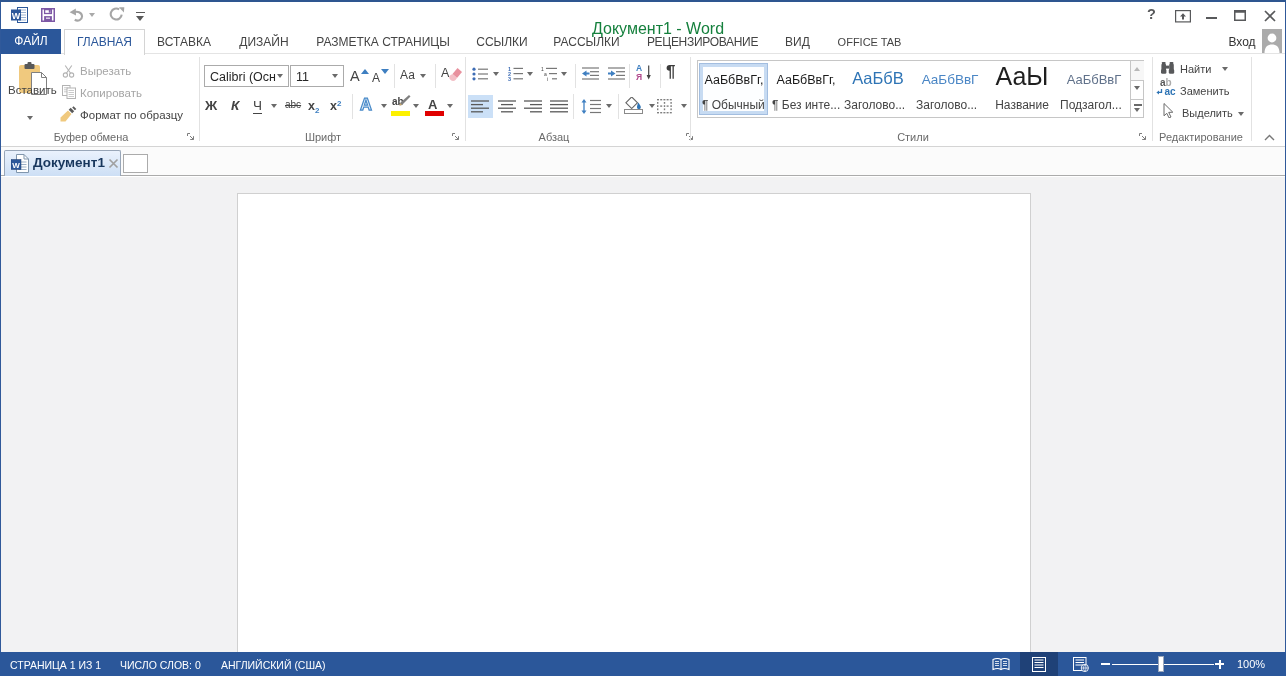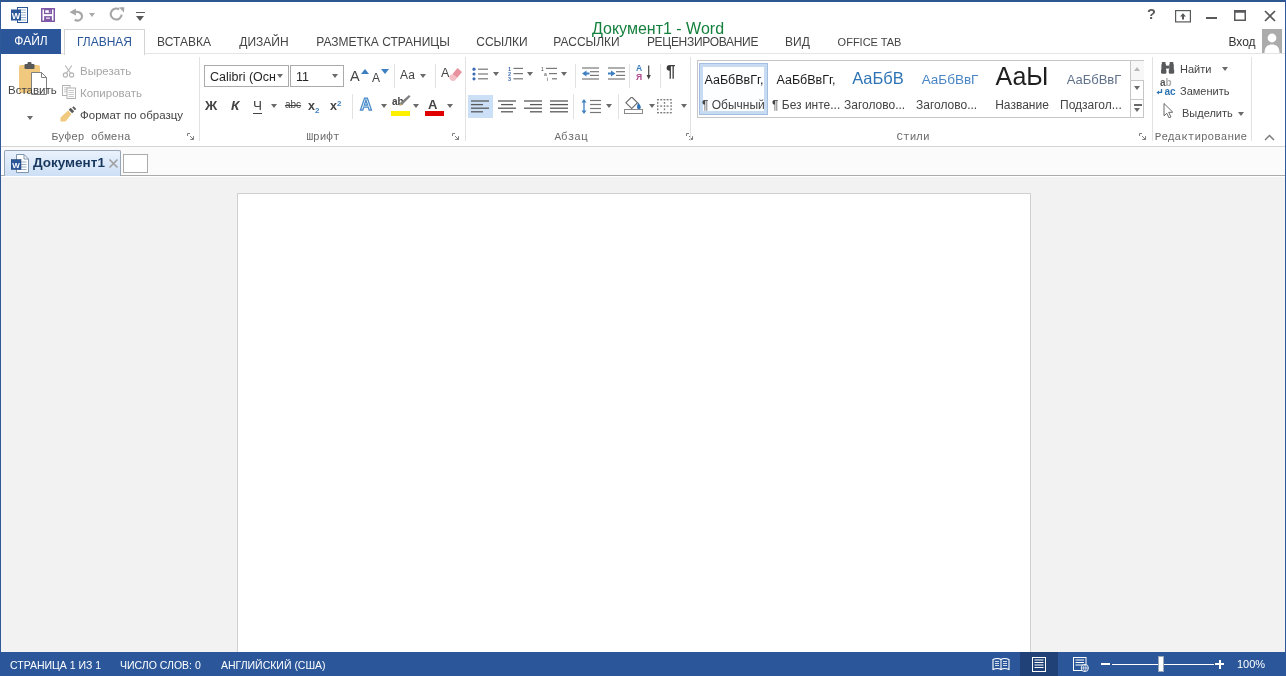--- a/index.html
+++ b/index.html
@@ -10,21 +10,21 @@
 #bLeft { left:0; top:2px; width:1px; height:674px; background:#30599a; }
 #bRight { left:1285px; top:2px; width:1px; height:674px; background:#30599a; }
 #title { left:592px; top:20px; width:220px; font-size:16px; color:#15803d; white-space:nowrap; }
 #fileTab { left:1px; top:29px; width:60px; height:25px; background:#2B579A; color:#fff; font-size:12px; text-align:center; line-height:25px; }
 #homeTab { left:64px; top:29px; width:81px; height:26px; background:#fff; border:1px solid #d4d4d4; border-bottom:none; color:#2B579A; font-size:12px; text-align:center; line-height:25px; z-index:5; }
 .tab { position:absolute; top:29px; height:25px; color:#444; font-size:12px; text-align:center; line-height:26px; white-space:nowrap; }
 #ribline { left:61px; top:53px; width:1224px; height:1px; background:#e4e4e4; }
 #ribbon { left:1px; top:54px; width:1284px; height:92px; background:#fff; }
 #ribbonBottom { left:1px; top:146px; width:1284px; height:1px; background:#d4d4d4; }
 .vsep { position:absolute; width:1px; background:#e2e2e2; top:57px; height:84px; }
-.glabel { position:absolute; font-size:11px; color:#6a6a6a; text-align:center; top:131px; height:12px; line-height:12px;font-family:Liberation Mono, monospace; }
+.glabel { position:absolute; font-size:11px; color:#6a6a6a; text-align:center; top:131px; height:12px; line-height:12px; }
 .rtext { position:absolute; font-size:11.5px; color:#444; white-space:nowrap;text-align:right; }
 .dtext { position:absolute; font-size:11.5px; color:#a6a6a6; white-space:nowrap; }
 .car { position:absolute; width:0; height:0; border-left:3.5px solid transparent; border-right:3.5px solid transparent; border-top:4px solid #6a6a6a; }
 .combo { position:absolute; top:65px; height:22px; border:1px solid #ababab; background:#fff; font-size:12.5px; color:#262626; line-height:20px; overflow:hidden; white-space:nowrap; }
 #doctabs { left:1px; top:147px; width:1284px; height:29px; background:#fbfbfb; border-bottom:1px solid #ababab; }
 #activeDTab { position:absolute; left:3px; top:3px; width:117px; height:26px; background:linear-gradient(#eaf2fd,#cddff5); border:1px solid #98a6b8; border-bottom:none; border-radius:2px 2px 0 0; }
 #newDTab { position:absolute; left:122px; top:7px; width:25px; height:19px; background:#fff; border:1px solid #ababab; }
 #docarea { left:1px; top:177px; width:1284px; height:475px; background:#f2f2f3; }
 #page { position:absolute; left:236px; top:16px; width:794px; height:460px; background:#fff; border:1px solid #d0d0d0; border-bottom:none; }
 #status { left:0; top:652px; width:1286px; height:24px; background:#2B579A; }
@@ -342,21 +342,21 @@
         <rect x="13.4" y="6.2" width="1.4" height="1.8"></rect>
         <rect x="13.4" y="9.4" width="1.4" height="1.8"></rect>
       <rect x="6.8" y="3" width="1.4" height="1.8"></rect>
         <rect x="6.8" y="6.2" width="1.4" height="1.8"></rect>
         <rect x="6.8" y="9.4" width="1.4" height="1.8"></rect>
       <rect x="3.2" y="6.4" width="2" height="1.4"></rect>
         <rect x="9.6" y="6.4" width="2" height="1.4"></rect>
     </g>
   </svg>
   <div class="car" style="left:681px;top:104px"></div>
-  <div class="glabel" style="left:511px;width:120px">Абзац</div>
+  <div class="glabel" style="left:494px;width:120px">Абзац</div>
   <svg class="ic" style="left:686px;top:133px" width="8" height="8" viewBox="0 0 8 8">
     <path d="M0.5 3 V0.5 H3" fill="none" stroke="#7d7d7d"></path>
     <path d="M3 3 L6.5 6.5 M6.5 3.2 V6.5 H3.2" fill="none" stroke="#7d7d7d"></path>
   </svg>
   <div class="vsep" style="left:690px"></div>
 
   <div class="abs" style="left:697px;top:60px;width:447px;height:58px;border:1px solid #c6c6c6;background:#fff"></div>
   <div class="abs" style="left:699px;top:63px;width:69px;height:52px;background:#c7dbf2;border:1px solid #a3bee0">
     <div style="position:absolute;left:3px;top:3px;right:3px;bottom:3px;background:#fdfeff"></div>
   </div>

